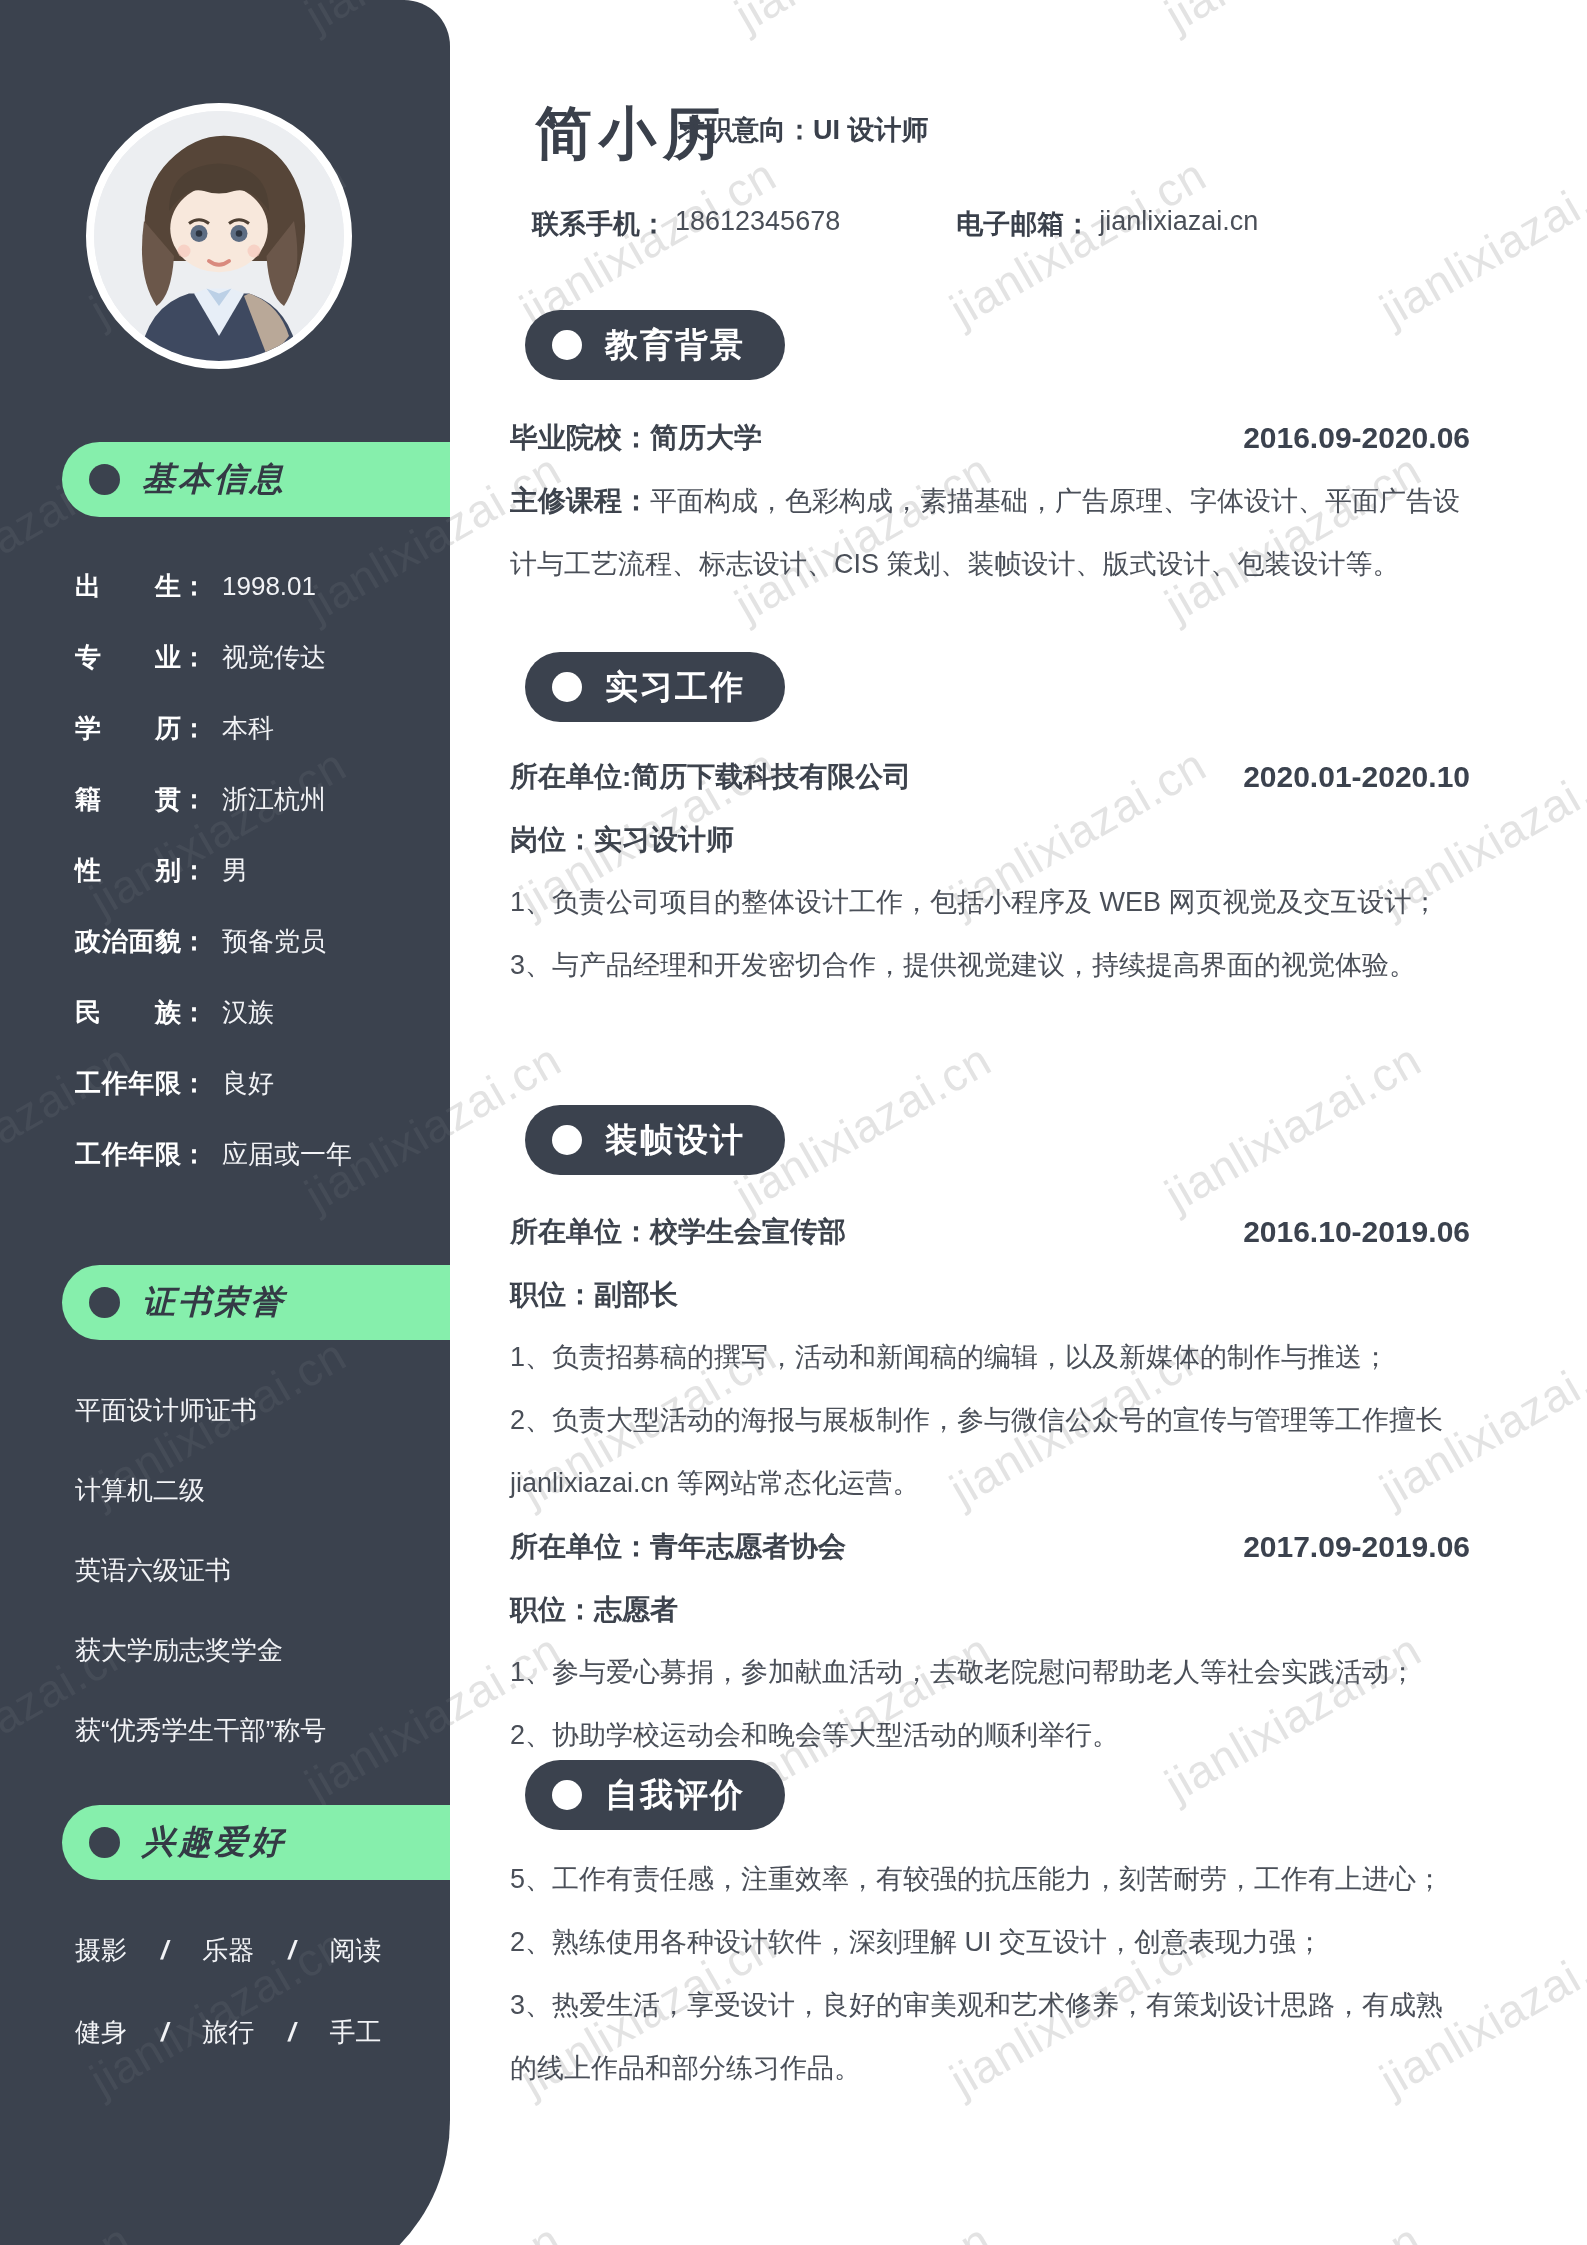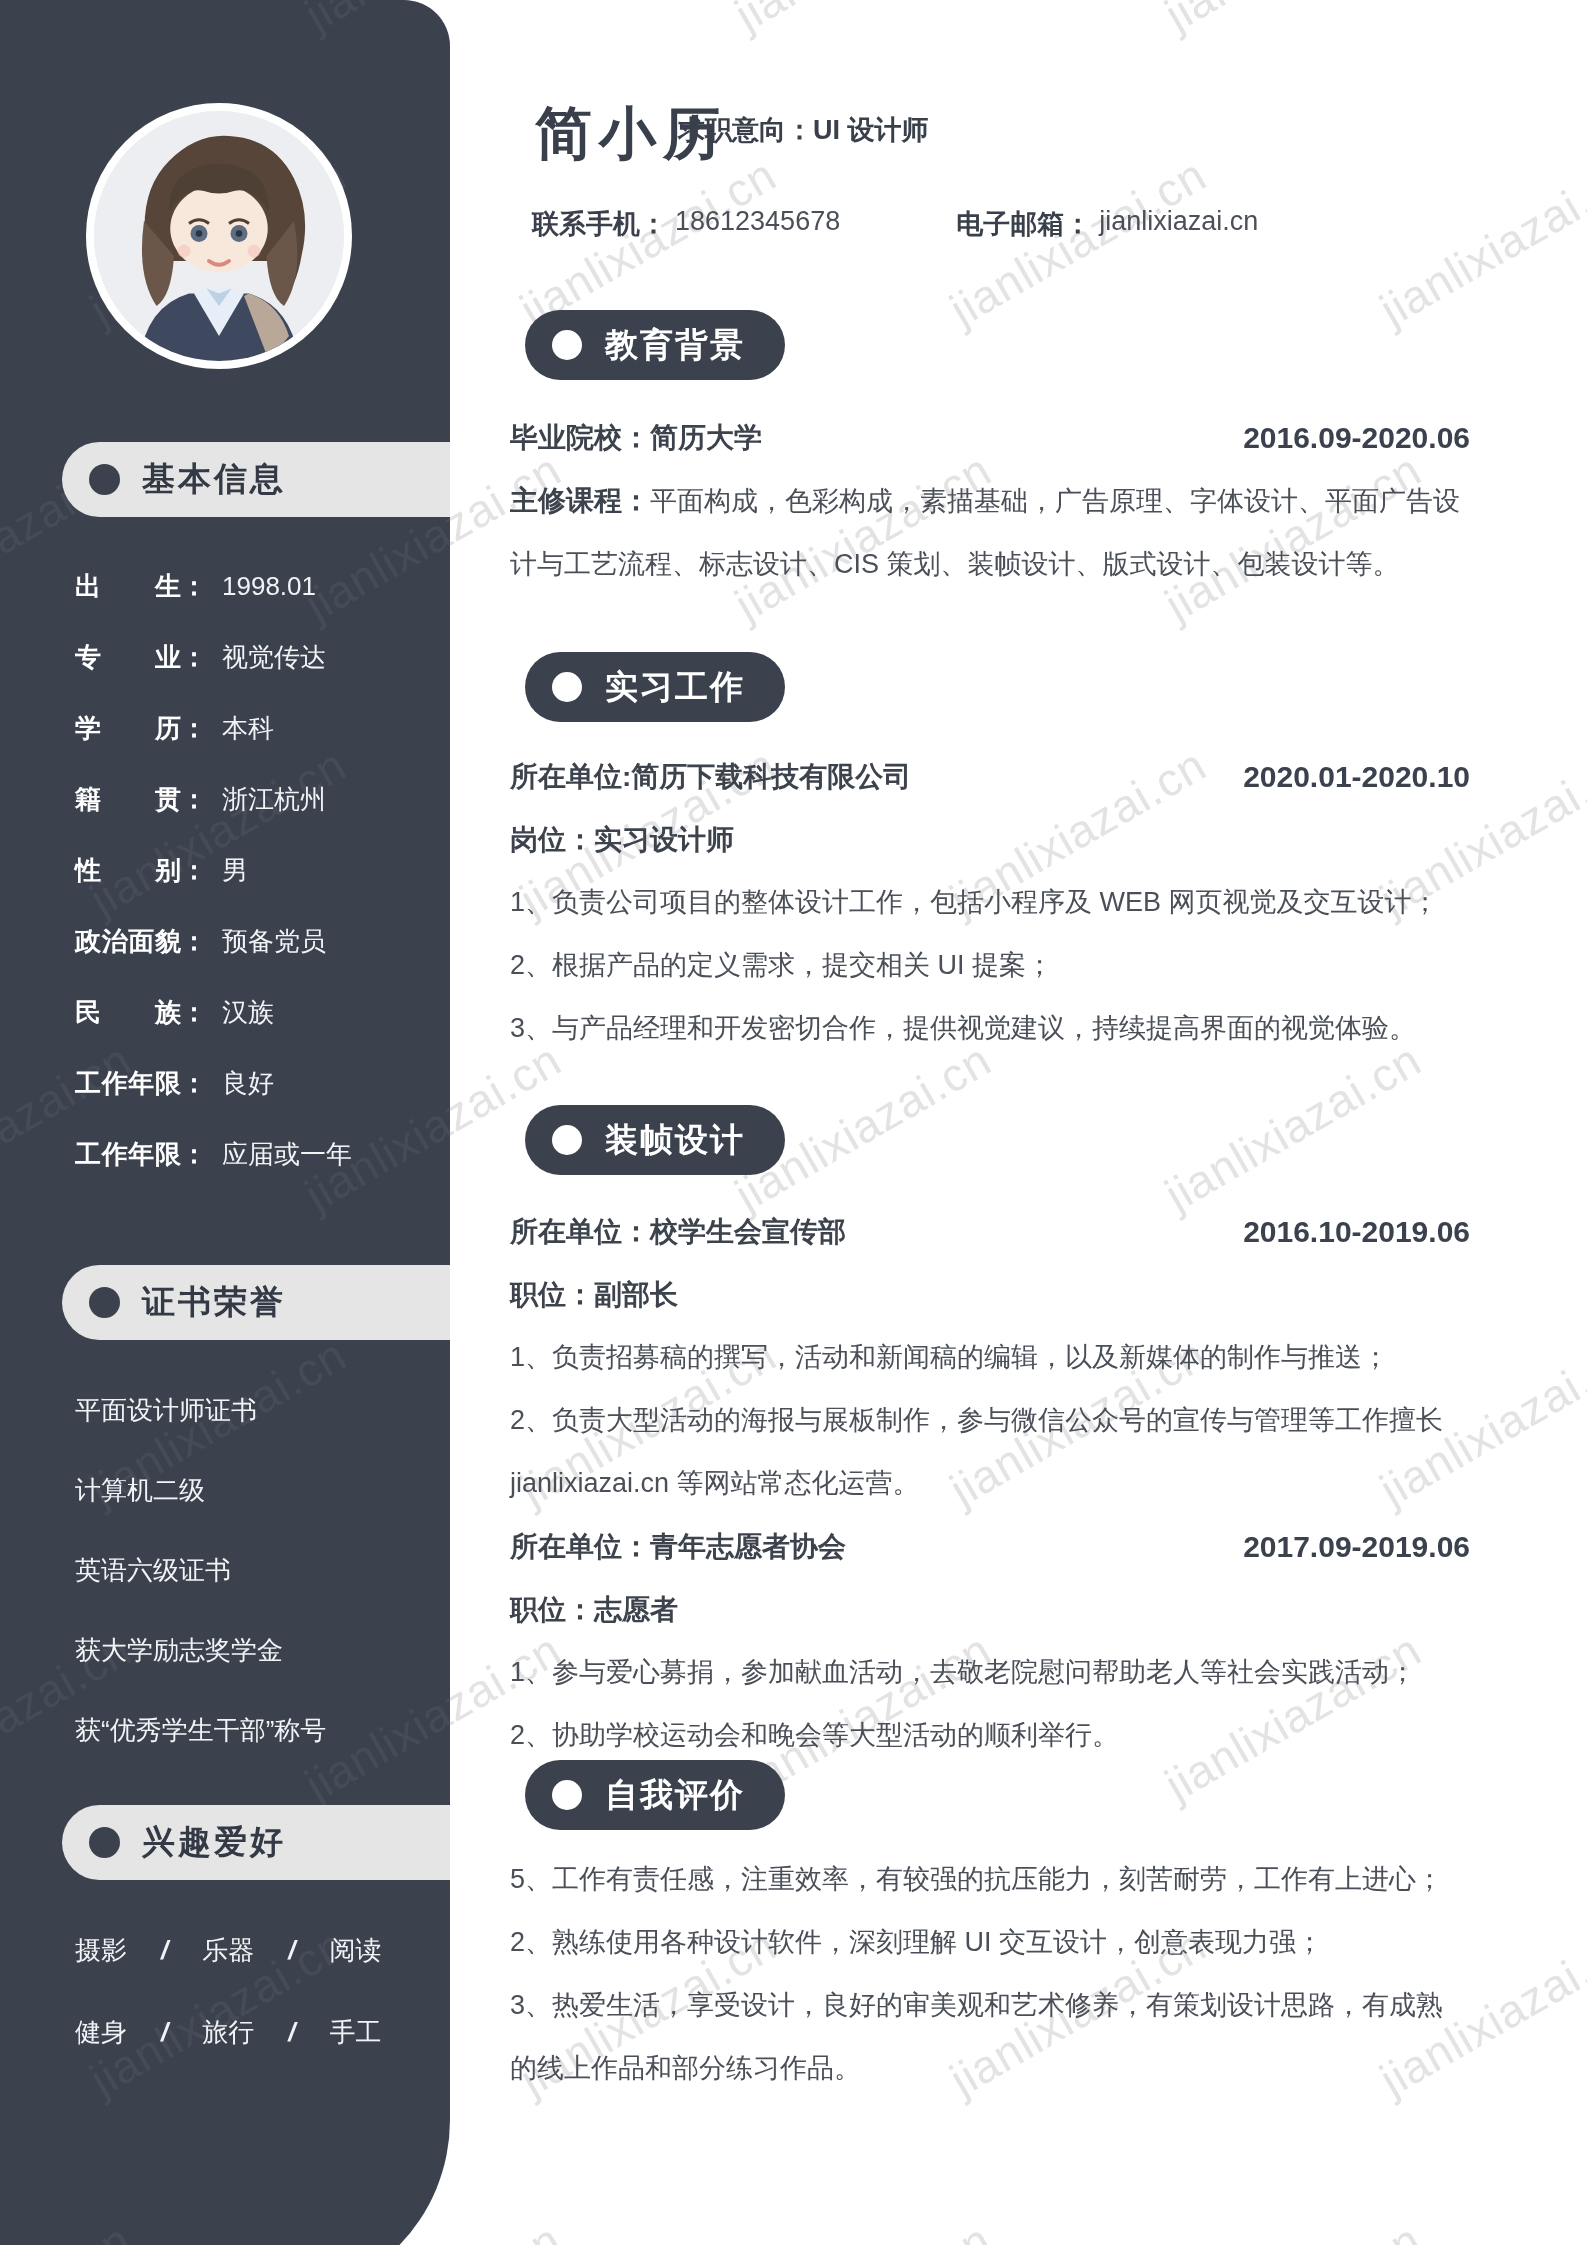--- a/index.html
+++ b/index.html
@@ -17,22 +17,22 @@
   .sidebar{
     position:absolute;left:0;top:0;width:450px;height:2300px;background:#3b424e;
     border-radius:0 46px 180px 0;z-index:2;overflow:hidden;
   }
   .avatar-ring{
     position:absolute;left:86px;top:103px;width:250px;height:250px;border-radius:50%;
     background:#eceef1;border:8px solid #ffffff;overflow:hidden;z-index:3;
   }
   .avatar-ring svg{display:block;width:100%;height:100%;}
   .side-pill{
-    position:absolute;left:62px;width:388px;height:75px;background:#e5e5e5;
-    border-radius:40px 0 0 40px;display:flex;align-items:center;z-index:3;
+    position:absolute;left:62px;width:388px;height:75px;background:#86efac;
+    border-radius:40px 0 0 40px;display:flex;align-items:center;z-index:3;font-style:italic;
   }
   .side-pill .dot{width:31px;height:31px;border-radius:50%;background:#3b424e;margin-left:27px;flex:0 0 auto;}
   .side-pill .t{margin-left:22px;font-size:33px;font-weight:700;color:#343a45;letter-spacing:3px;}
   .pill-basic{top:442px;} .pill-certs{top:1265px;} .pill-hobby{top:1805px;}
   .fields{position:absolute;left:75px;top:566px;z-index:3;}
   .field{display:flex;align-items:center;height:40px;margin-bottom:31px;font-size:26px;color:#ffffff;}
   .fl{display:inline-block;width:106px;font-weight:700;text-align:justify;text-align-last:justify;}
   .fc{font-weight:700;margin-right:15px;}
   .fv{font-weight:400;color:#f2f3f6;}
   .certs{position:absolute;left:75px;top:1390px;z-index:3;}
@@ -278,21 +278,20 @@
     <span class="wdot"></span>
     <span class="t">实习工作</span>
   </div>
   <div class="block b-int">
     <div class="unit-row">
       <span class="unit"><span>所在单位:</span><span>简历下载科技有限公司</span></span>
       <span class="date">2020.01-2020.10</span>
     </div>
     <div class="role-row"><span>岗位：</span><span>实习设计师</span></div>
     <p class="body-text">1、负责公司项目的整体设计工作，包括小程序及 WEB 网页视觉及交互设计；</p>
-    <p class="body-text">2、根据产品的定义需求，提交相关 UI 提案；</p>
     <p class="body-text">3、与产品经理和开发密切合作，提供视觉建议，持续提高界面的视觉体验。</p>
   </div>
 
   <div class="sec-pill p-cam">
     <span class="wdot"></span>
     <span class="t">装帧设计</span>
   </div>
   <div class="block b-cam">
     <div class="unit-row">
       <span class="unit"><span>所在单位：</span><span>校学生会宣传部</span></span>

